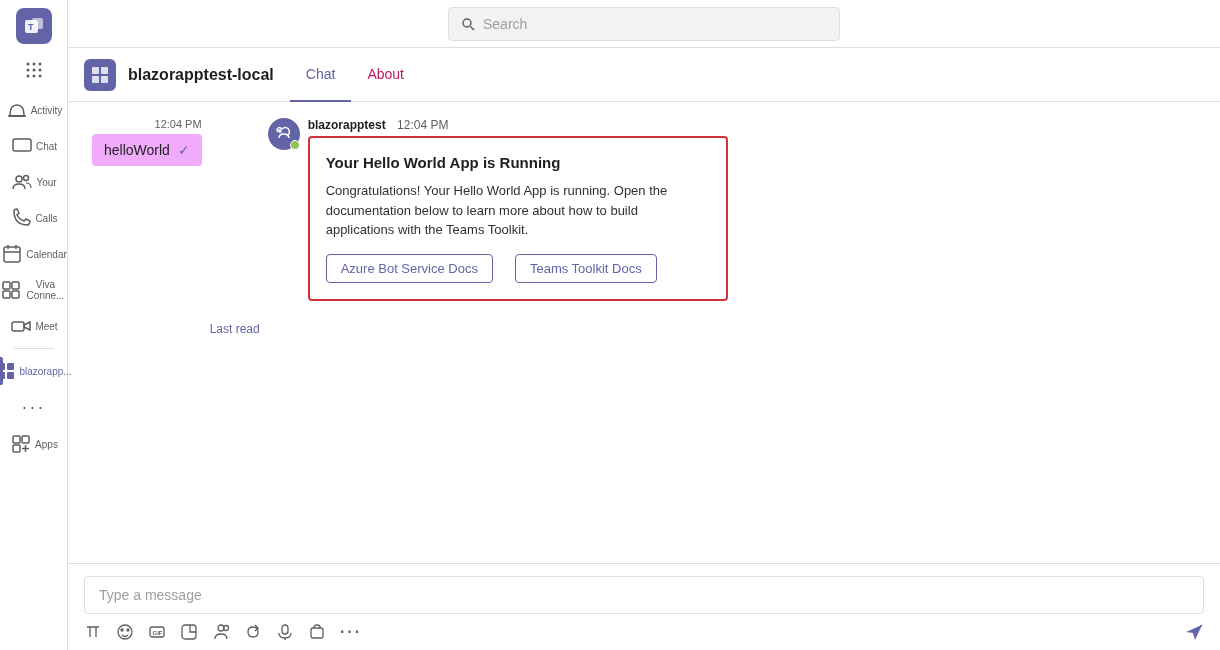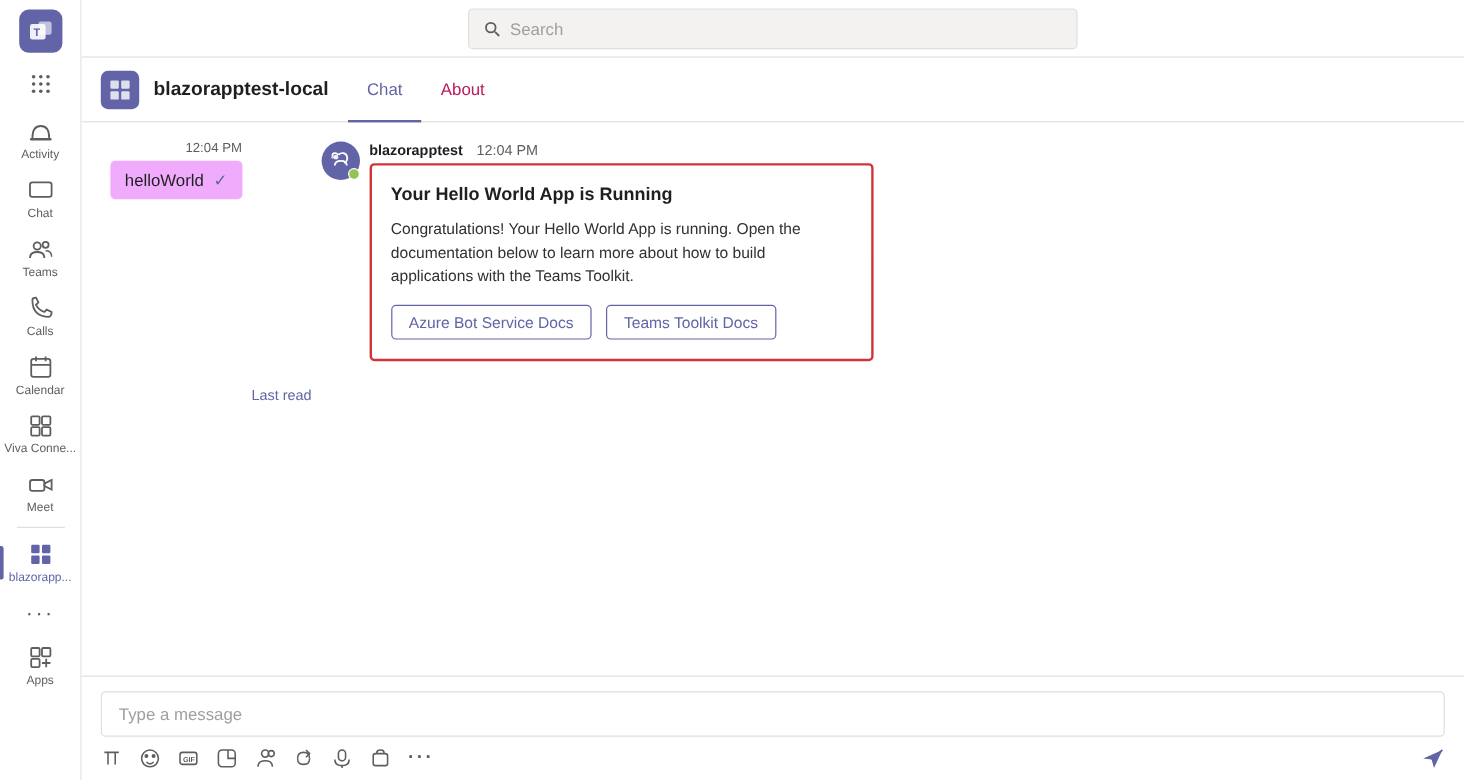--- a/index.html
+++ b/index.html
@@ -27,21 +27,21 @@
       width: 36px;
       height: 36px;
       display: flex;
       align-items: center;
       justify-content: center;
       margin-bottom: 4px;
       cursor: pointer;
     }
     .sidebar-item {
       display: flex;
-      flex-direction: column;
+      flex-direction: row;
       align-items: center;
       justify-content: center;
       width: 100%;
       padding: 6px 0;
       cursor: pointer;
       color: #605e5c;
       font-size: 11px;
       gap: 2px;
       position: relative;
     }
@@ -112,21 +112,21 @@
       height: 48px;
       background: #fff;
       display: flex;
       align-items: center;
       justify-content: center;
       border-bottom: 1px solid #e1dfdd;
       padding: 0 16px;
       flex-shrink: 0;
     }
     .search-box {
-      width: 508px;
+      width: 392px;
       height: 32px;
       background: #f3f2f1;
       border: 1px solid #e1dfdd;
       border-radius: 4px;
       display: flex;
       align-items: center;
       padding: 16px 12px;
       gap: 8px;
       color: #605e5c;
       font-size: 14px;
@@ -292,21 +292,21 @@
       margin-bottom: 10px;
     }
     .card-body {
       font-size: 13px;
       color: #323130;
       line-height: 1.5;
       margin-bottom: 14px;
     }
     .card-buttons {
       display: flex;
-      gap: 12px;
+      gap: 22px;
     }
     .card-button {
       padding: 6px 14px;
       border: 1px solid #6264a7;
       border-radius: 4px;
       background: #fff;
       color: #6264a7;
       font-size: 13px;
       cursor: pointer;
       font-family: 'Segoe UI', Arial, sans-serif;
@@ -406,21 +406,21 @@
 
     <div class="sidebar-item">
       <div class="sidebar-icon">
         <svg width="22" height="22" viewBox="0 0 22 22" fill="none" stroke="#605e5c" stroke-width="1.5">
           <circle cx="8" cy="8" r="3"></circle>
           <circle cx="15" cy="7" r="2.5"></circle>
           <path d="M2 18 Q2 13 8 13 Q14 13 14 18"></path>
           <path d="M15 12 Q20 12 20 17" stroke="#605e5c" stroke-width="1.2"></path>
         </svg>
       </div>
-      <span class="sidebar-label">Teams</span>
+      <span class="sidebar-label">Your</span>
     </div>
 
     <div class="sidebar-item">
       <div class="sidebar-icon">
         <svg width="22" height="22" viewBox="0 0 22 22" fill="none" stroke="#605e5c" stroke-width="1.5">
           <path d="M4 4 Q4 2 7 2 L9 6 L7 8 Q9 12 14 14 L16 12 L20 14 Q20 17 18 18 Q4 18 4 4Z"></path>
         </svg>
       </div>
       <span class="sidebar-label">Calls</span>
     </div>

